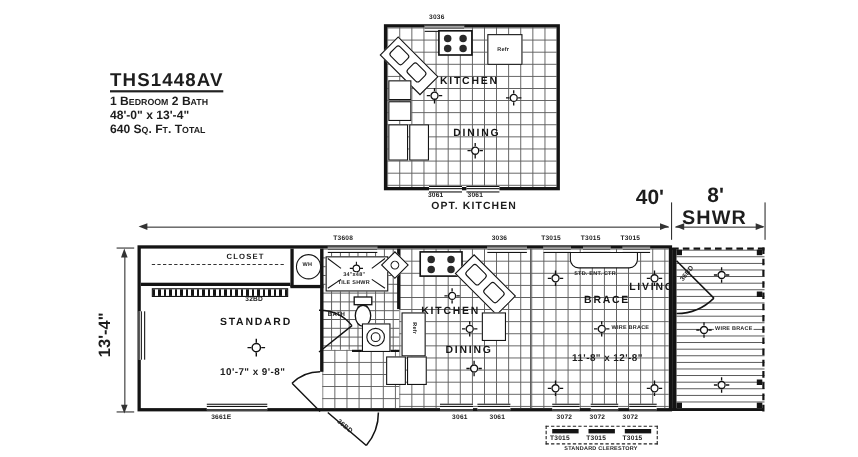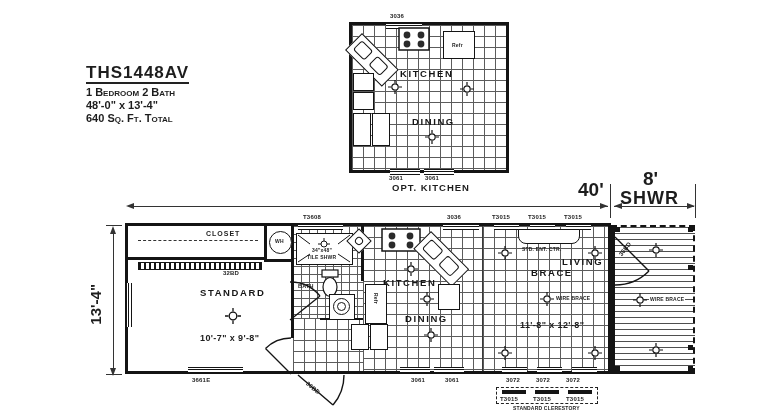--- a/index.html
+++ b/index.html
@@ -28,21 +28,21 @@
   .dimtext{font-size:9px;letter-spacing:.4px;}
   .tiny{font-size:6px;letter-spacing:.2px;}
   .micro{font-size:5px;letter-spacing:.2px;}
   svg{position:absolute;overflow:visible;}
 </style>
 </head>
 <body>
 
 <div id="sheet">
 
-  <div class="abs" style="left:86px;top:64px;">
+  <div class="abs" style="left:100px;top:64px;">
     <div class="lbl" style="position:static;font-size:17px;letter-spacing:1px;border-bottom:2px solid #222;padding-bottom:1px;display:inline-block;">THS1448AV</div>
     <div class="lbl sc" style="position:static;display:block;font-size:11px;margin-top:3px;">1 Bedroom 2 Bath</div>
     <div class="lbl" style="position:static;display:block;font-size:11px;margin-top:2px;">48'-0" x 13'-4"</div>
     <div class="lbl sc" style="position:static;display:block;font-size:11px;margin-top:2px;">640 Sq. Ft. Total</div>
   </div>
 
   <div class="lbl tiny" style="left:390px;top:13px;">3036</div>
   <div class="plan tile" style="left:349px;top:22px;width:160px;height:151px;">
     <div class="win-h" style="left:34px;top:-2px;width:36px;"></div>
     <div class="win-h" style="left:38px;top:144px;width:30px;"></div>
@@ -83,21 +83,21 @@
       </svg>
     <svg style="left:73px;top:105px;" width="14" height="14" viewBox="0 0 14 14">
         <circle cx="7" cy="7" r="3.2" fill="#fff" stroke="#111" stroke-width="1.2"></circle>
         <path d="M7 0v3M7 11v3M0 7h3M11 7h3" stroke="#111" stroke-width="1.2"></path>
       </svg>
   </div>
   <div class="lbl tiny" style="left:389px;top:175px;">3061</div>
   <div class="lbl tiny" style="left:425px;top:175px;">3061</div>
   <div class="lbl sc" style="left:392px;top:183px;font-size:9.5px;letter-spacing:1px;">OPT. KITCHEN</div>
 
-  <div class="lbl" style="left:578px;top:180px;font-size:19px;">40'</div>
+  <div class="lbl" style="left:578px;top:170px;font-size:19px;">40'</div>
   <div class="lbl" style="left:643px;top:169px;font-size:19px;">8'</div>
   <div class="lbl" style="left:620px;top:189px;font-size:18px;letter-spacing:1px;">SHWR</div>
 
   <div class="dline" style="left:130px;top:206px;width:478px;"></div>
   <div class="arr" style="left:126px;top:203px;border-width:3.5px 8px 3.5px 0;border-color:transparent #333 transparent transparent;"></div>
   <div class="arr" style="left:600px;top:203px;border-width:3.5px 0 3.5px 8px;border-color:transparent transparent transparent #333;"></div>
   <div class="tick" style="left:610px;top:184px;width:1.4px;height:34px;"></div>
   <div class="dline" style="left:614px;top:206px;width:80px;"></div>
   <div class="arr" style="left:614px;top:203px;border-width:3.5px 8px 3.5px 0;border-color:transparent #333 transparent transparent;"></div>
   <div class="arr" style="left:687px;top:203px;border-width:3.5px 0 3.5px 8px;border-color:transparent transparent transparent #333;"></div>
@@ -212,21 +212,21 @@
     <div class="box" style="left:242px;top:98px;width:18px;height:26px;"></div>
 
     <div class="lbl roomname" style="left:277px;top:88px;">DINING</div>
     <svg style="left:296px;top:102px;" width="14" height="14" viewBox="0 0 14 14">
         <circle cx="7" cy="7" r="3.2" fill="#fff" stroke="#111" stroke-width="1.2"></circle>
         <path d="M7 0v3M7 11v3M0 7h3M11 7h3" stroke="#111" stroke-width="1.2"></path>
       </svg>
 
     <div class="box" style="left:390px;top:3px;width:62px;height:15px;border-radius:0 0 8px 8px;"></div>
     <div class="lbl micro" style="left:394px;top:21px;">STD. ENT. CTR.</div>
-    <div class="lbl roomname" style="left:398px;top:31px;padding-left:36px;">LIVING</div>
+    <div class="lbl roomname" style="left:408px;top:31px;padding-left:36px;">LIVING</div>
     <div class="lbl roomname" style="left:403px;top:42px;">BRACE</div>
     <svg style="left:412px;top:66px;" width="14" height="14" viewBox="0 0 14 14">
         <circle cx="7" cy="7" r="3.2" fill="#fff" stroke="#111" stroke-width="1.2"></circle>
         <path d="M7 0v3M7 11v3M0 7h3M11 7h3" stroke="#111" stroke-width="1.2"></path>
       </svg>
     <div class="lbl micro" style="left:428px;top:70px;">WIRE BRACE</div>
     <div class="lbl dimtext" style="left:392px;top:95px;">11'-8" x 12'-8"</div>
     <svg style="left:370px;top:20px;" width="14" height="14" viewBox="0 0 14 14">
         <circle cx="7" cy="7" r="3.2" fill="#fff" stroke="#111" stroke-width="1.2"></circle>
         <path d="M7 0v3M7 11v3M0 7h3M11 7h3" stroke="#111" stroke-width="1.2"></path>

